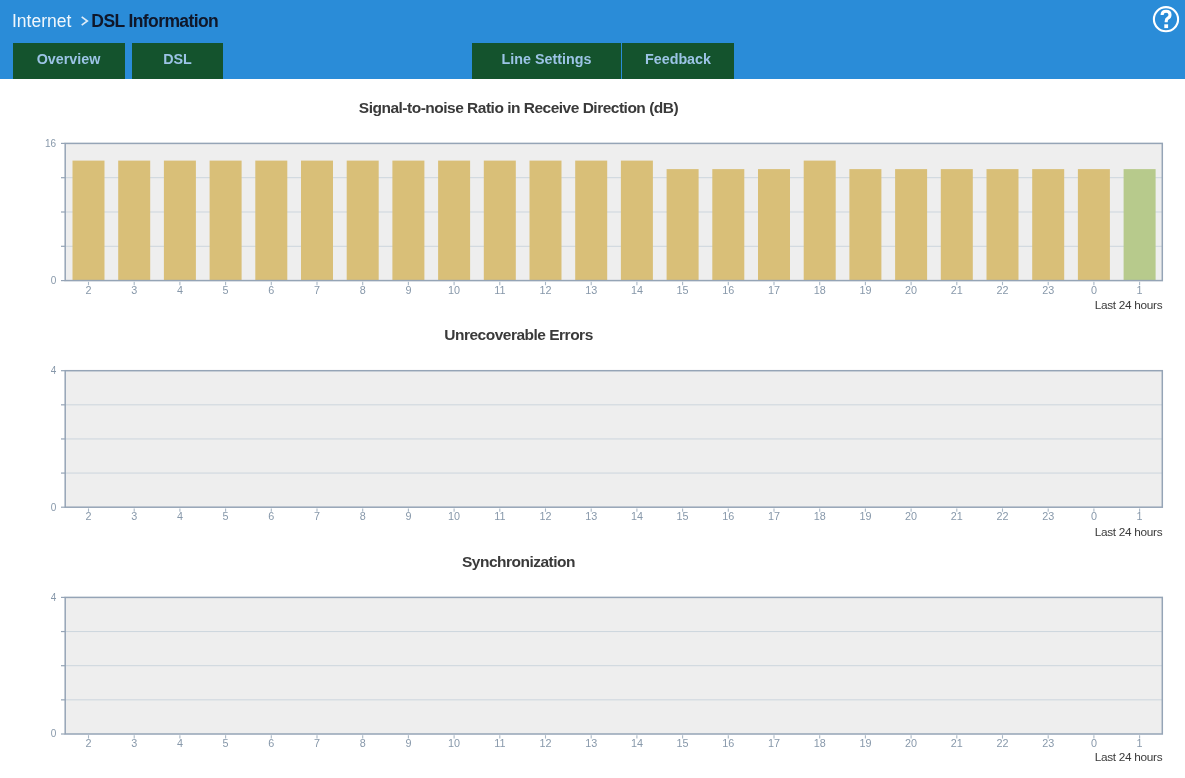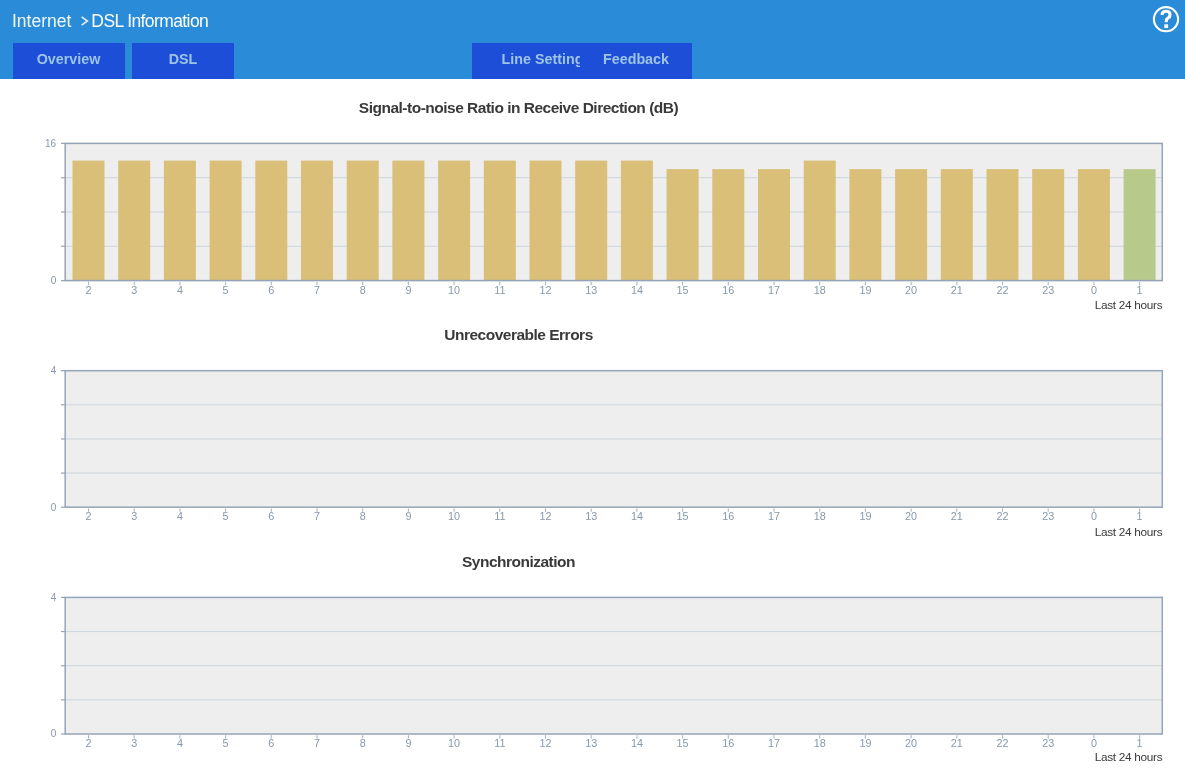--- a/index.html
+++ b/index.html
@@ -1,41 +1,41 @@
 <!DOCTYPE html>
 <html><head>
 <meta charset="utf-8">
 <style>
 * { margin:0; padding:0; box-sizing:border-box; }
 html,body { width:1185px; height:778px; background:#fff; font-family:"Liberation Sans",sans-serif; overflow:hidden; }
 .hdr { position:absolute; left:0; top:0; width:1185px; height:79px; background:#2a8cd8; }
 .crumb { position:absolute; left:12px; top:10px; height:22px; line-height:22px; font-size:17.5px; color:#f0f7fc; }
-.crumb b { color:#ffffff; font-weight:normal; letter-spacing:-0.6px; }
+.crumb b { color:#0f172a; font-weight:bold; letter-spacing:-0.6px; }
 .crumb svg { vertical-align:1px; margin-left:9px; margin-right:2px; }
 .help { position:absolute; left:1152px; top:5px; }
-.tab { position:absolute; top:43px; height:36px; background:#1d4ed8; color:#9cc4e6;
+.tab { position:absolute; top:43px; height:36px; background:#14532d; color:#9cc4e6;
        font-size:14.3px; font-weight:bold; text-align:center; line-height:33px; }
 .tab.active { color:#fff; }
 .ybar { position:absolute; left:1px; right:1px; bottom:2px; height:3px; background:#ffe800; }
 </style>
 </head>
 <body>
 <div class="hdr">
   <div class="crumb">Internet<svg width="9" height="10" viewBox="0 0 9 10">
         <path d="M1.7 0.9 L7.3 5 L1.7 9.1" fill="none" stroke="#ddecf8" stroke-width="1.7"></path>
       </svg><b>DSL Information</b></div>
   <div class="help"><svg width="28" height="30" viewBox="0 0 28 30">
         <circle cx="14" cy="14.2" r="12.1" fill="none" stroke="#fff" stroke-width="2.1"></circle>
         <path d="M10.1 10.1 Q10.1 6.3 14.1 6.3 Q18 6.3 18 9.7 Q18 12.1 15.9 13.2 Q14.2 14.1 14.2 16.3 L14.2 17.2" fill="none" stroke="#fff" stroke-width="3.1"></path>
         <rect x="12.3" y="19.3" width="3.8" height="3.8" fill="#fff"></rect>
       </svg></div>
 <div class="tab" style="left:12.5px;width:112px">Overview</div>
-<div class="tab" style="left:132px;width:102px">DSL</div>
+<div class="tab" style="left:132px;width:91px">DSL</div>
 <div class="tab" style="left:472px;width:149px">Line Settings</div>
-<div class="tab" style="left:580px;width:112px">Feedback</div>
+<div class="tab" style="left:622px;width:112px">Feedback</div>
 </div>
 <svg width="1185" height="699" viewBox="0 79 1185 699" style="position:absolute;left:0;top:79px" font-family="Liberation Sans">
 <rect x="65.2" y="143.4" width="1097.1" height="137.20000000000002" fill="#eeeeee" stroke="none"></rect>
 <line x1="65.2" y1="246.3" x2="1162.3" y2="246.3" stroke="#ccd5dd" stroke-width="1"></line>
 <line x1="65.2" y1="212.0" x2="1162.3" y2="212.0" stroke="#ccd5dd" stroke-width="1"></line>
 <line x1="65.2" y1="177.70000000000002" x2="1162.3" y2="177.70000000000002" stroke="#ccd5dd" stroke-width="1"></line>
 <rect x="72.5" y="160.6" width="32.0" height="120.1" fill="#d9bf78"></rect>
 <rect x="118.2" y="160.6" width="32.0" height="120.1" fill="#d9bf78"></rect>
 <rect x="163.9" y="160.6" width="32.0" height="120.1" fill="#d9bf78"></rect>
 <rect x="209.6" y="160.6" width="32.0" height="120.1" fill="#d9bf78"></rect>

